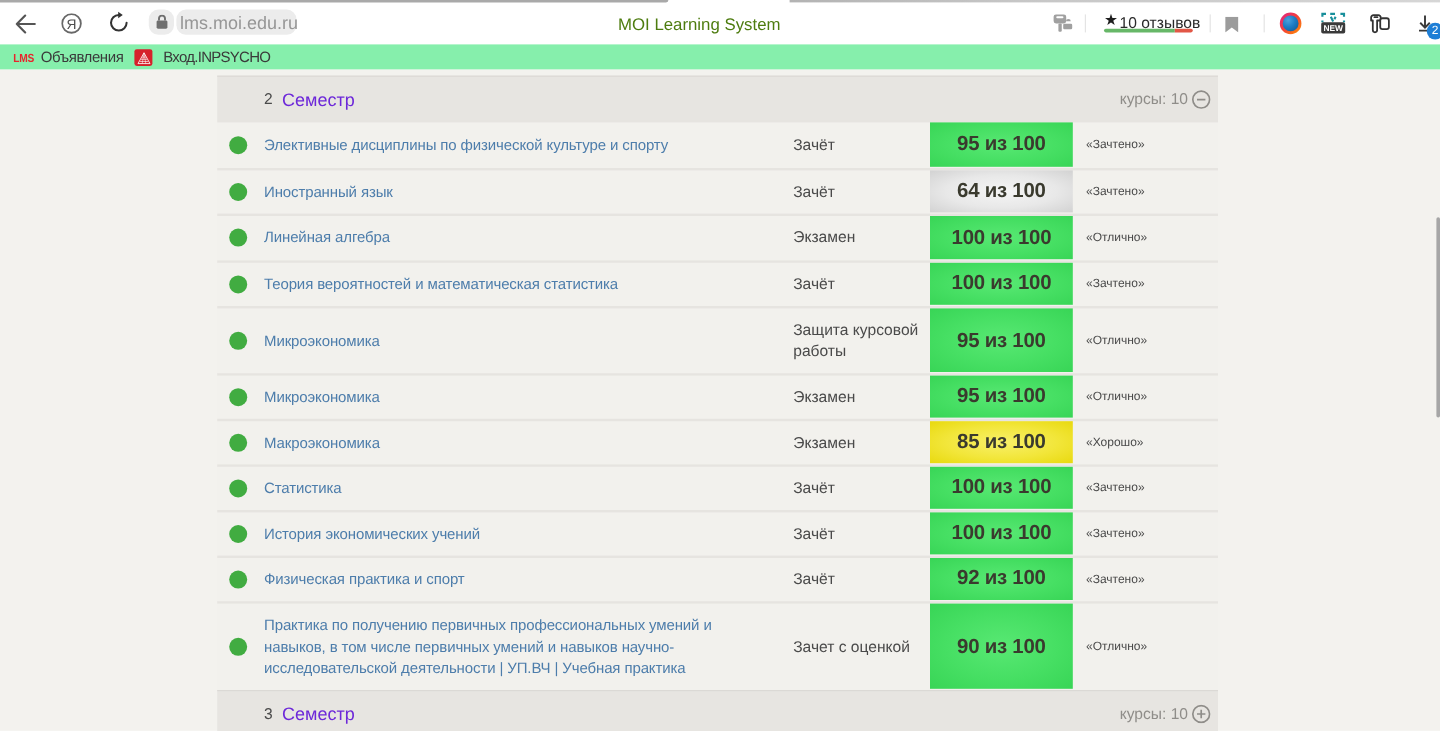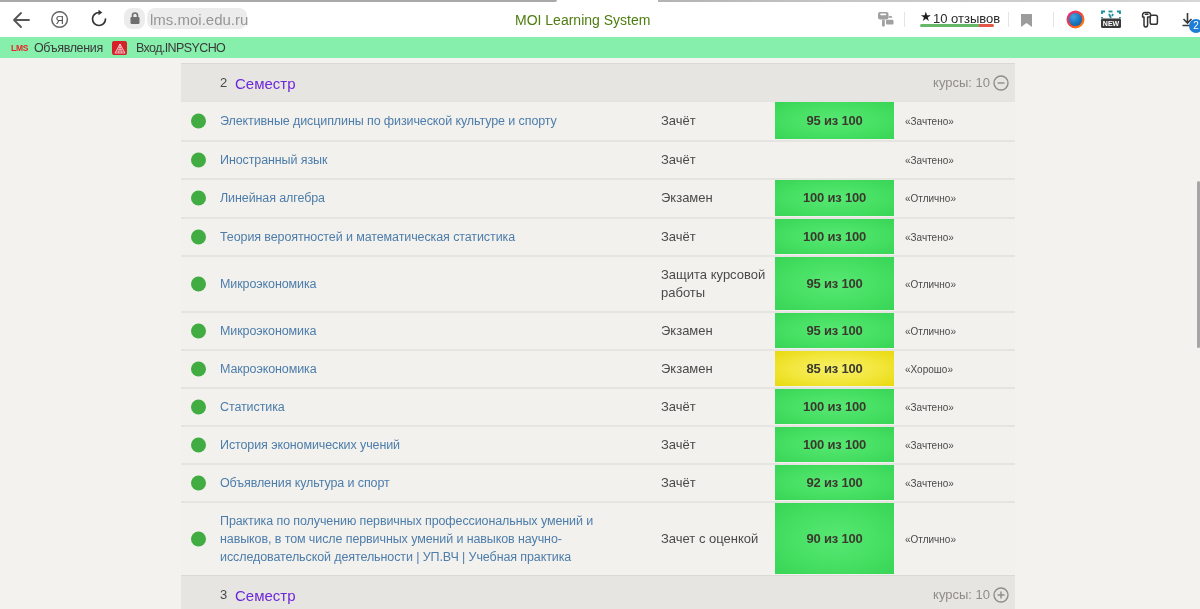--- a/index.html
+++ b/index.html
@@ -22,21 +22,21 @@
 #table{left:181px;top:5px;width:834px}
 .shead{height:37px;background:#e7e5e1;border-top:1px solid #dbd9d5;position:relative}
 .shead .num{position:absolute;left:39px;top:11px;font-size:13px;color:#4a4a4a}
 .shead .nam{position:absolute;left:54px;top:11px;font-size:15px;color:#6d28d9}
 .shead .kur{position:absolute;right:25px;top:11px;font-size:13px;color:#8f8d89;border-bottom:1px dashed #a5a3a0;padding-bottom:13px}
 .shead svg{position:absolute;right:6px;top:11px}
 .row{position:relative;border-top:2px solid #e6e4e0;background:#f2f1ed}
 .dot{position:absolute;left:10px;top:50%;transform:translateY(-50%);width:15px;height:15px;border-radius:50%;background:#41ac41}
 .name{position:absolute;left:39px;width:396px;font-size:12.5px;letter-spacing:-0.1px;color:#4d7dab;line-height:18px;top:50%;transform:translateY(-50%)}
 .rtype{position:absolute;left:480px;width:108px;font-size:13px;color:#4a4a4a;line-height:18px;top:50%;transform:translateY(-50%)}
-.score{position:absolute;left:594px;top:0px;bottom:1px;width:119px;font-size:13px;font-weight:bold;color:#3a3a2e;letter-spacing:-0.2px;text-align:center;display:flex;align-items:center;justify-content:center}
+.score{position:absolute;left:594px;top:0px;bottom:1px;width:119px;font-size:17px;font-weight:bold;color:#3a3a2e;letter-spacing:-0.2px;text-align:center;display:flex;align-items:center;justify-content:center}
 .sgreen{background:radial-gradient(ellipse at center,#58e873 0%,#46df63 55%,#38d556 100%)}
 .sgrey{background:radial-gradient(ellipse at center,#f5f5f5 0%,#e8e8e8 55%,#d2d2d2 100%)}
 .syellow{background:radial-gradient(ellipse at center,#f8f06a 0%,#f2e63a 55%,#e8d90e 100%)}
 .grade{position:absolute;left:724px;font-size:10px;color:#4a4a4a;top:50%;transform:translateY(-50%)}
 
 </style></head>
 <body>
 <div class="abs" id="topline1"></div>
 <div class="abs" id="topline2"></div>
 <div class="abs" id="toolbar">
@@ -153,20 +153,21 @@
         <span class="dot"></span>
         <div class="name">Элективные дисциплины по физической культуре и спорту</div>
         <div class="rtype">Зачёт</div>
         <div class="score sgreen">95 из 100</div>
         <div class="grade">«Зачтено»</div>
       </div>
       <div class="row" style="height:38.5px">
         <span class="dot"></span>
         <div class="name">Иностранный язык</div>
         <div class="rtype">Зачёт</div>
+        <div class="score sgrey">64 из 100</div>
         <div class="grade">«Зачтено»</div>
       </div>
       <div class="row" style="height:38.5px">
         <span class="dot"></span>
         <div class="name">Линейная алгебра</div>
         <div class="rtype">Экзамен</div>
         <div class="score sgreen">100 из 100</div>
         <div class="grade">«Отлично»</div>
       </div>
       <div class="row" style="height:38.5px">
@@ -206,21 +207,21 @@
       </div>
       <div class="row" style="height:38px">
         <span class="dot"></span>
         <div class="name">История экономических учений</div>
         <div class="rtype">Зачёт</div>
         <div class="score sgreen">100 из 100</div>
         <div class="grade">«Зачтено»</div>
       </div>
       <div class="row" style="height:38.5px">
         <span class="dot"></span>
-        <div class="name">Объявления культура и спорт</div>
+        <div class="name">Физическая практика и спорт</div>
         <div class="rtype">Зачёт</div>
         <div class="score sgreen">92 из 100</div>
         <div class="grade">«Зачтено»</div>
       </div>
       <div class="row" style="height:74px">
         <span class="dot"></span>
         <div class="name">Практика по получению первичных профессиональных умений и навыков, в том числе первичных умений и навыков научно-исследовательской деятельности | УП.ВЧ | Учебная практика</div>
         <div class="rtype">Зачет с оценкой</div>
         <div class="score sgreen">90 из 100</div>
         <div class="grade">«Отлично»</div>

